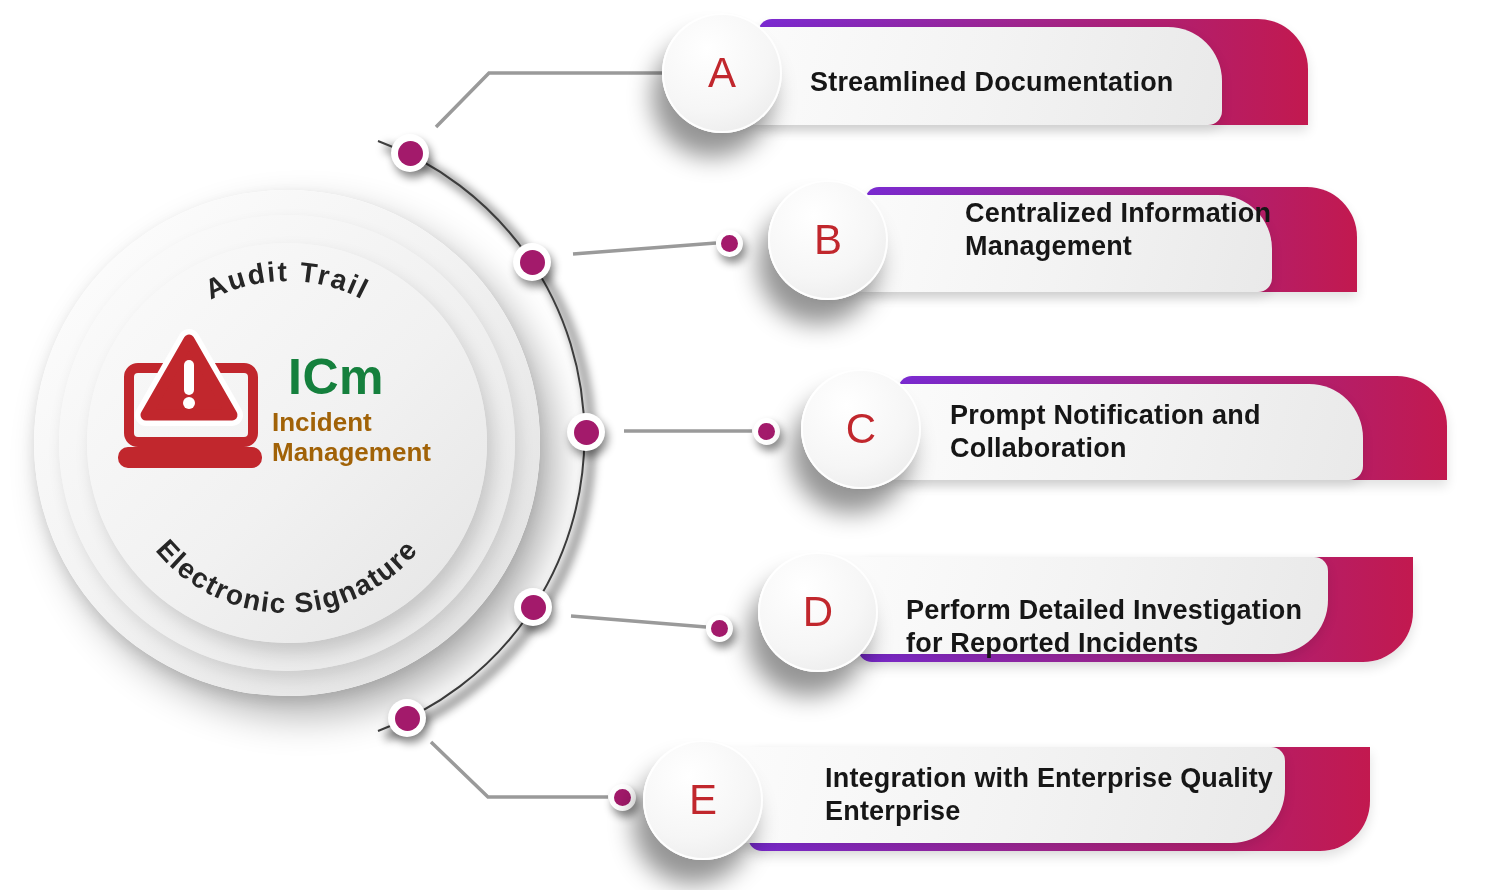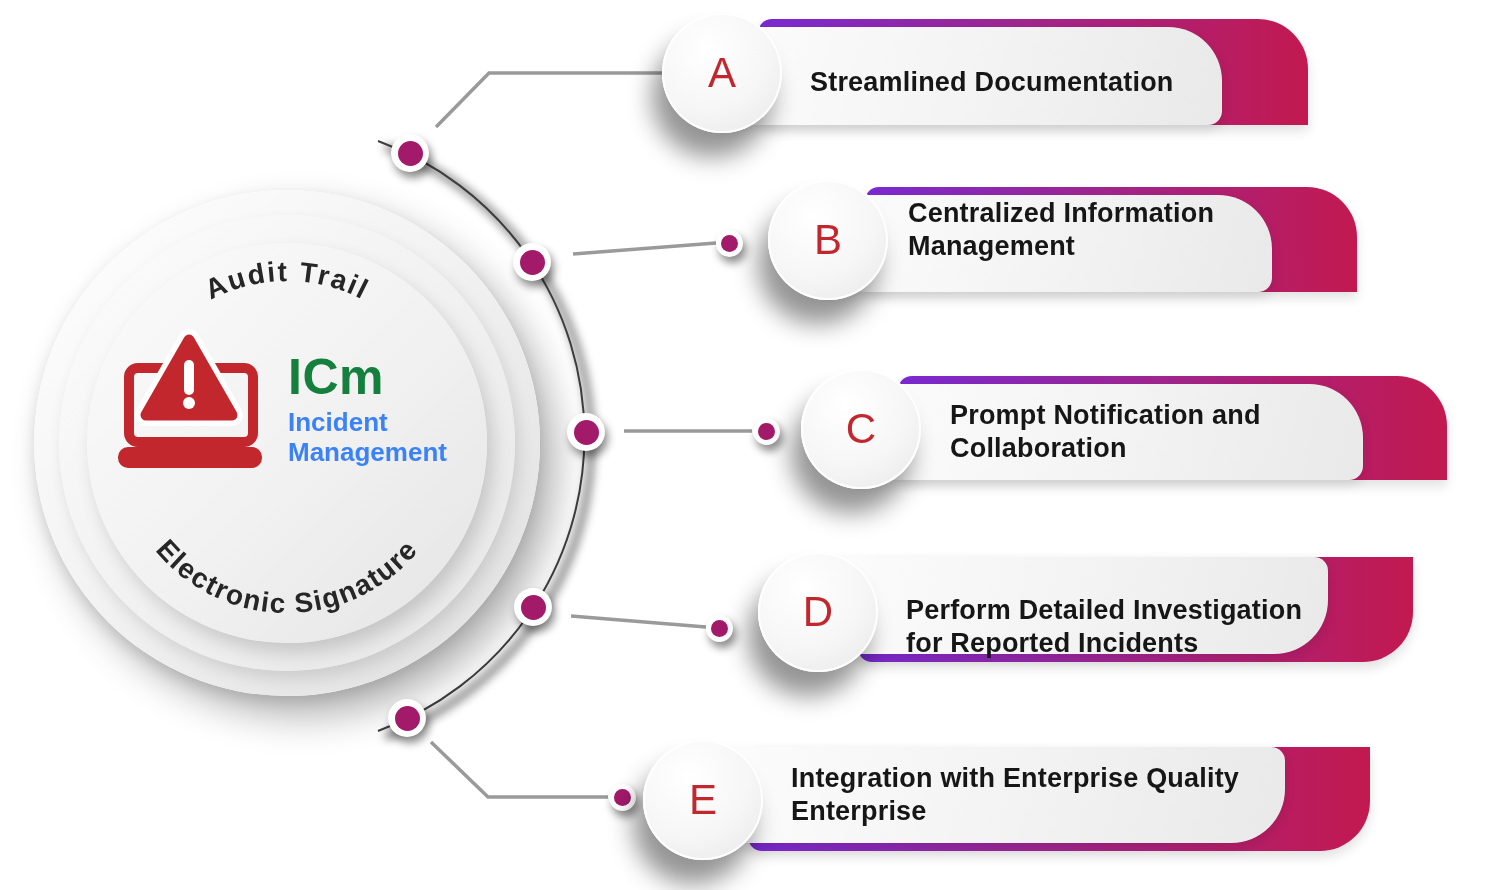--- a/index.html
+++ b/index.html
@@ -37,36 +37,36 @@
     font-size:42px;color:#c1272d;
   }
   
   .bar-a .bar-bg{left:758px;top:19px;width:550px;height:106px;}
   .bar-a .bar-panel{left:697px;top:27px;width:525px;height:98px;}
   .bar-a .bar-text{left:810px;top:27px;height:110px;}
   .bar-a .badge{left:662px;top:13px;}
   
   .bar-b .bar-bg{left:865px;top:187px;width:492px;height:105px;}
   .bar-b .bar-panel{left:805px;top:195px;width:467px;height:97px;}
-  .bar-b .bar-text{left:908px;top:195px;height:70px;}
+  .bar-b .bar-text{left:965px;top:195px;height:70px;}
   .bar-b .badge{left:768px;top:180px;}
   
   .bar-c .bar-bg{left:898px;top:376px;width:549px;height:104px;}
   .bar-c .bar-panel{left:838px;top:384px;width:525px;height:96px;}
   .bar-c .bar-text{left:950px;top:384px;height:96px;}
   .bar-c .badge{left:801px;top:369px;}
   
   .bar-d .bar-bg{left:858px;top:557px;width:555px;height:105px;}
   .bar-d .bar-panel{left:795px;top:557px;width:533px;height:97px;}
   .bar-d .bar-text{left:906px;top:578px;height:97px;}
   .bar-d .badge{left:758px;top:552px;}
   
   .bar-e .bar-bg{left:748px;top:747px;width:622px;height:104px;}
   .bar-e .bar-panel{left:680px;top:747px;width:605px;height:96px;}
-  .bar-e .bar-text{left:791px;top:747px;height:96px;}
+  .bar-e .bar-text{left:825px;top:747px;height:96px;}
   .bar-e .badge{left:643px;top:740px;}
 
   
   .circle-outer{
     position:absolute;left:34px;top:190px;width:506px;height:506px;border-radius:50%;z-index:10;
     background:linear-gradient(135deg,#ffffff 0%,#f3f3f3 45%,#dedede 100%);
     box-shadow:16px 20px 38px rgba(0,0,0,0.30), 0 6px 14px rgba(0,0,0,0.10);
   }
   .circle-mid{
     position:absolute;left:59px;top:215px;width:456px;height:456px;border-radius:50%;z-index:11;
@@ -76,21 +76,21 @@
   .circle-inner{
     position:absolute;left:87px;top:243px;width:400px;height:400px;border-radius:50%;z-index:12;
     background:linear-gradient(135deg,#fbfbfb 0%,#f1f1f1 55%,#e4e4e4 100%);
     box-shadow:6px 10px 18px rgba(0,0,0,0.16);
   }
   .center-layer{position:absolute;left:0;top:0;width:1490px;height:890px;z-index:13;pointer-events:none;}
   .center-abbr{
     position:absolute;left:288px;top:352px;font-size:50px;font-weight:700;color:#15803d;line-height:50px;letter-spacing:.5px;
   }
   .center-name{
-    position:absolute;left:288px;top:407px;font-size:26px;font-weight:600;color:#3b82f6;line-height:30px;
+    position:absolute;left:272px;top:407px;font-size:26px;font-weight:600;color:#a16207;line-height:30px;
   }
 
   
   .overlay{z-index:5;pointer-events:none;}
   .arc-text-svg{z-index:14;pointer-events:none;}
 
   
   .dot{
     position:absolute;border-radius:50%;background:#ffffff;z-index:20;
     box-shadow:3px 6px 9px rgba(0,0,0,0.45);

